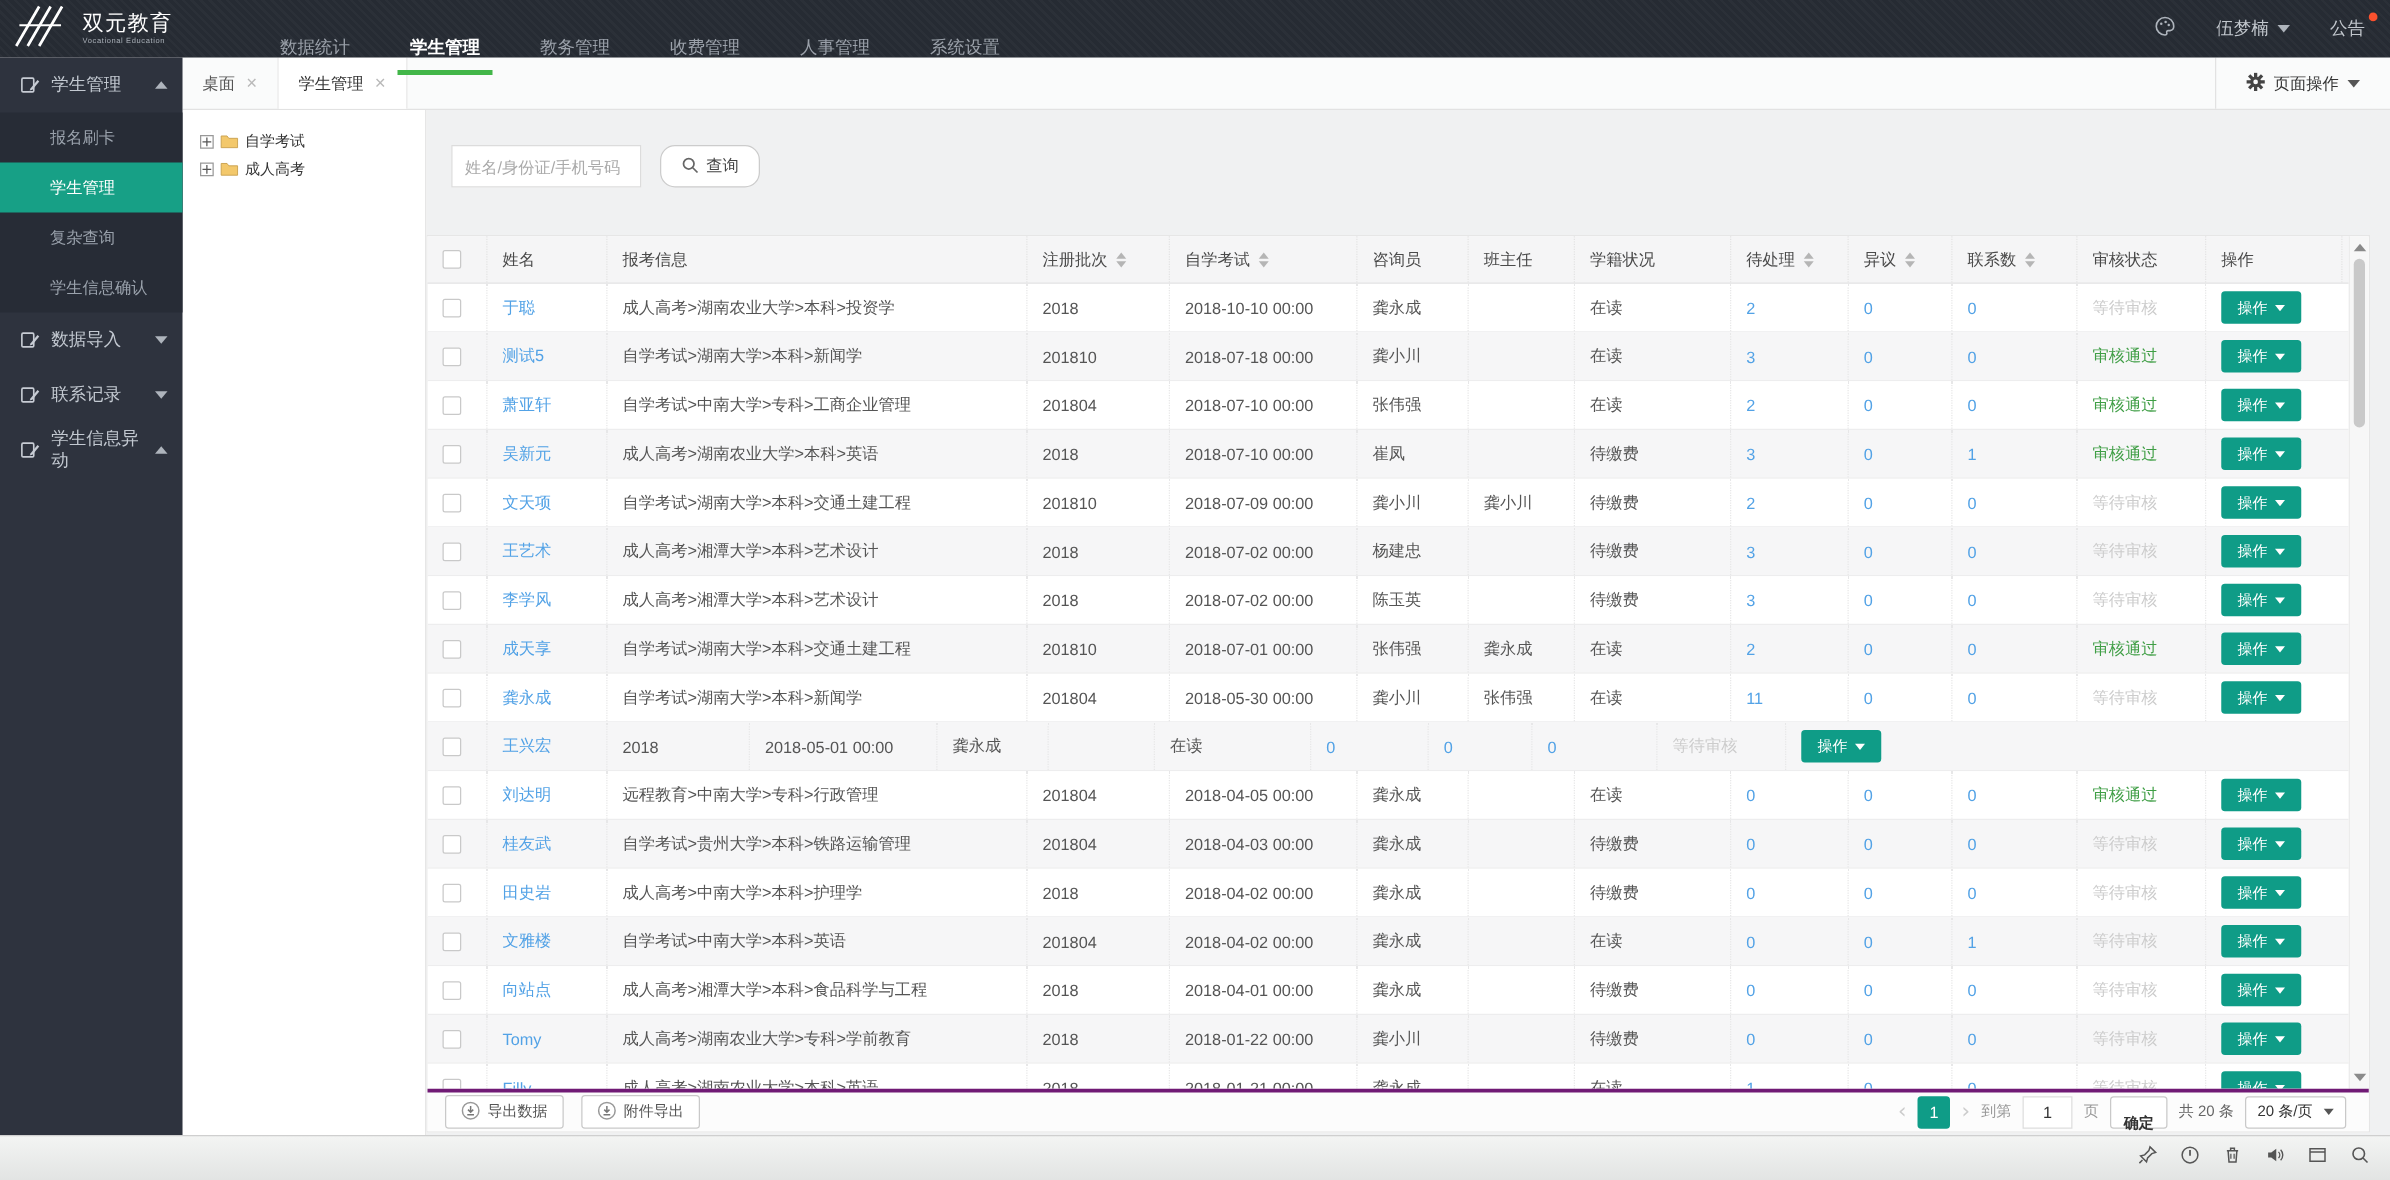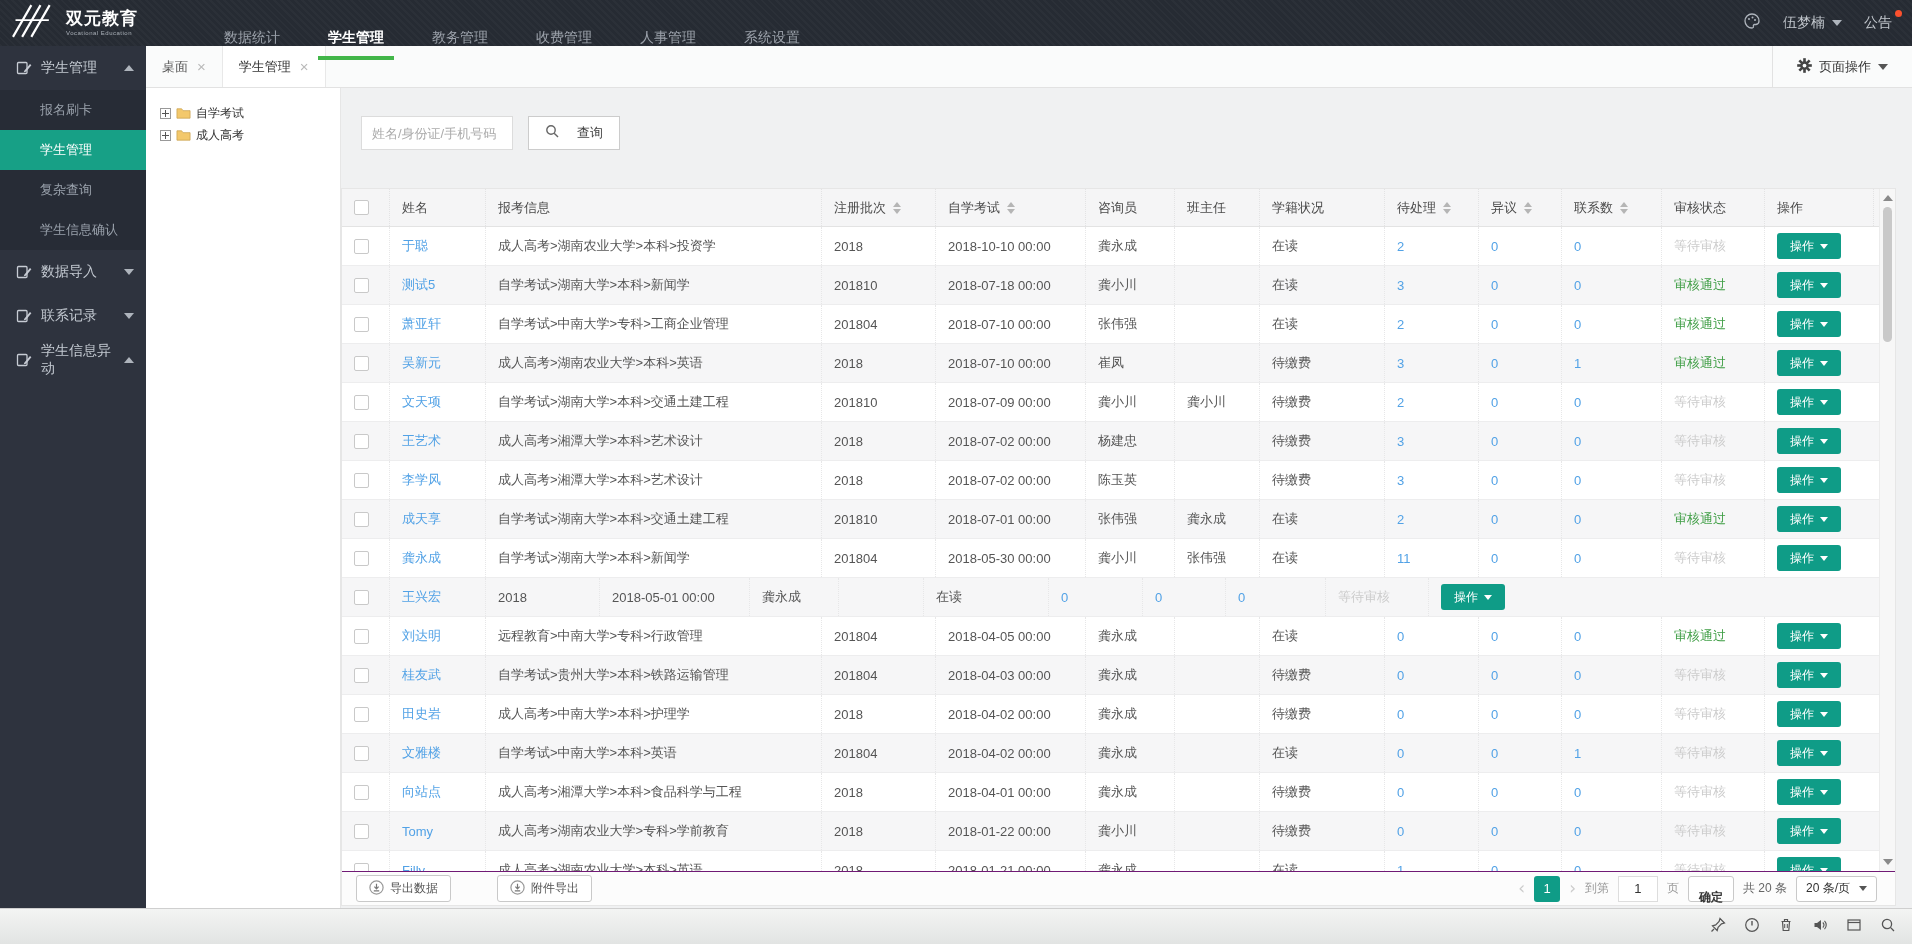--- a/index.html
+++ b/index.html
@@ -5,27 +5,27 @@
   * { margin:0; padding:0; box-sizing:border-box; }
   html,body { width:1912px; height:944px; overflow:hidden; font-family:"Liberation Sans", sans-serif; background:#f0f1f2; }
 
   
   #topnav { position:absolute; left:0; top:0; width:1912px; height:46px; background:#262b33;
     background-image:repeating-linear-gradient(45deg, rgba(255,255,255,.025) 0 2px, transparent 2px 5px);
     display:flex; align-items:center; z-index:30; }
   .logo { display:flex; align-items:center; width:200px; padding-left:8px; height:46px; }
   .logo-mark { margin-right:8px; }
   .logo-text { display:flex; flex-direction:column; line-height:1; }
-  .logo-title { color:#fff; font-size:17px; font-weight:bold; letter-spacing:1px;text-align:right; }
+  .logo-title { color:#fff; font-size:17px; font-weight:normal; letter-spacing:1px;text-align:right; }
   .logo-sub { color:#aab0b8; font-size:6px; margin-top:3px; letter-spacing:.5px; }
   #nav-menu { display:flex; height:46px;margin-top:28px; }
   .nav-item { position:relative; line-height:46px; padding:0 24px; font-size:14px; color:#9ba1aa; cursor:pointer; }
   .nav-item.active { color:#fff; font-weight:bold; }
   .nav-item.active::after { content:""; position:absolute; left:14px; right:14px; bottom:0; height:4px; background:#42b649; }
-  #nav-right { margin-left:auto; display:flex; align-items:center; gap:22px; padding-right:20px; color:#c2c7cd; }
+  #nav-right { margin-left:auto; display:flex; align-items:center; gap:32px; padding-right:20px; color:#c2c7cd; }
   .nav-user { display:flex; align-items:center; gap:7px; font-size:14px; cursor:pointer; }
   .caret-dn { width:0; height:0; border-left:5px solid transparent; border-right:5px solid transparent; border-top:6px solid #aeb4bc; }
   .nav-notice { position:relative; font-size:14px; cursor:pointer; }
   .nav-notice .dot { position:absolute; top:-4px; right:-10px; width:7px; height:7px; border-radius:50%; background:#fb512e; }
 
   
   #sidebar { position:absolute; left:0; top:46px; width:146px; bottom:36px; background:#2e333e; z-index:20; }
   .side-group { height:44px; display:flex; align-items:center; padding:0 12px 0 16px; color:#c3c9d1; font-size:14px; cursor:pointer; }
   .side-group .gi { margin-right:9px; display:flex; }
   .side-group .arrow { margin-left:auto; }
@@ -48,21 +48,21 @@
   .expander { width:11px; height:11px; border:1px solid #999; background:#fff; position:relative; flex:none; }
   .expander::before { content:""; position:absolute; left:1px; right:1px; top:4px; height:1px; background:#555; }
   .expander::after { content:""; position:absolute; top:1px; bottom:1px; left:4px; width:1px; background:#555; }
   .tree-label { font-size:12px; color:#333; }
 
   
   #content { position:absolute; left:341px; top:88px; right:0; bottom:36px; background:#f0f1f2; }
   #search-row { position:absolute; left:20px; top:28px; display:flex; gap:15px; }
   #search-input { width:152px; height:34px; border:1px solid #dcdcdc; background:#fff; padding:4px 10px; font-size:13px; color:#333; font-family:"Liberation Sans",sans-serif; }
   #search-input::placeholder { color:#aaa; }
-  #search-btn { height:34px; padding:0 16px; background:#fff; border:1px solid #ccc; border-radius:0; font-size:13px; color:#444; display:flex; align-items:center; gap:18px; cursor:pointer; font-family:Liberation Mono, monospace; }
+  #search-btn { height:34px; padding:0 16px; background:#fff; border:1px solid #ccc; border-radius:12px; font-size:13px; color:#444; display:flex; align-items:center; gap:6px; cursor:pointer; font-family:Liberation Sans, sans-serif; }
 
   #card { position:absolute; left:0; top:100px; right:16px; bottom:2px; background:#fff; border:1px solid #e6e6e6; }
   #thead { position:absolute; left:0; top:0; right:16px; height:38px; background:#f5f5f6; border-bottom:1px solid #e3e3e3; display:flex; }
   .th { display:flex; align-items:center; padding-left:12px; font-size:13px; color:#4a4a4a; border-right:1px dotted #e3e3e4; flex:none; }
   .th.filler { flex:1; border-right:none; justify-content:flex-end; padding-right:14px; }
   .sort { display:inline-flex; flex-direction:column; gap:2px; margin-left:7px; }
   .sort .s-up { width:0; height:0; border-left:4px solid transparent; border-right:4px solid transparent; border-bottom:5px solid #b5b5b5; }
   .sort .s-dn { width:0; height:0; border-left:4px solid transparent; border-right:4px solid transparent; border-top:5px solid #b5b5b5; }
   .vdots { width:3px; height:3px; background:#666; border-radius:50%; box-shadow:0 -5px 0 #666, 0 5px 0 #666; }
 
@@ -81,21 +81,21 @@
   .op-btn { width:64px; height:26px; background:#0f9c87; border:none; border-radius:3px; color:#fff; font-size:12px; display:flex; align-items:center; justify-content:center; gap:6px; cursor:pointer; font-family:"Liberation Sans",sans-serif; }
   .op-btn .caret-w { width:0; height:0; border-left:4px solid transparent; border-right:4px solid transparent; border-top:5px solid #fff; }
 
   
   #vscroll { position:absolute; right:0; top:0; width:16px; bottom:34px; background:#f7f7f7; border-left:1px solid #ececec; }
   .sc-up { position:absolute; top:6px; left:3px; width:0; height:0; border-left:5px solid transparent; border-right:5px solid transparent; border-bottom:6px solid #8a8a8a; cursor:pointer; }
   .sc-dn { position:absolute; bottom:6px; left:3px; width:0; height:0; border-left:5px solid transparent; border-right:5px solid transparent; border-top:6px solid #8a8a8a; cursor:pointer; }
   #sc-thumb { position:absolute; top:18px; left:3px; width:9px; height:135px; background:#c9c9c9; border-radius:5px; cursor:pointer; }
 
   
-  #tfoot { position:absolute; left:0; right:0; bottom:0; height:34px; background:#fcfcfc; border-top:1px solid #701a75; display:flex; align-items:center;gap:32px; }
+  #tfoot { position:absolute; left:0; right:0; bottom:0; height:34px; background:#fcfcfc; border-top:3px solid #701a75; display:flex; align-items:center; }
   .exp-btn { height:27px; margin-left:14px; padding:0 12px; background:#fff; border:1px solid #c9c9c9; border-radius:3px; font-size:12px; color:#555; display:flex; align-items:center; gap:6px; cursor:pointer; font-family:"Liberation Sans",sans-serif; }
   #pager { margin-left:auto; display:flex; align-items:center; gap:9px; padding-right:18px; }
   .pg-chevron { color:#ccc; font-size:17px; line-height:1; cursor:pointer; font-family:"DejaVu Sans",sans-serif; }
   .pg-current { width:26px; height:26px; background:#0f9c87; color:#fff; border-radius:3px; display:flex; align-items:center; justify-content:center; font-size:13px; cursor:pointer; }
   .pg-text { color:#999; font-size:12px; }
   #pg-input { width:40px; height:26px; border:1px solid #ddd; text-align:center; font-size:13px; color:#333; background:#fff; font-family:"Liberation Sans",sans-serif; }
   #pg-confirm { height:26px; padding:12px 10px; border:1px solid #c9c9c9; background:#fff; border-radius:3px; font-size:12px; color:#333; font-weight:bold; cursor:pointer; font-family:"Liberation Sans",sans-serif; }
   .pg-total { color:#666; font-size:12px; }
   #pg-size { height:26px; border:1px solid #c9c9c9; background:#fff; border-radius:3px; display:flex; align-items:center; padding:0 9px; font-size:12px; color:#333; gap:9px; cursor:pointer; }
   #pg-size .caret-s { width:0; height:0; border-left:4px solid transparent; border-right:4px solid transparent; border-top:5px solid #555; }

